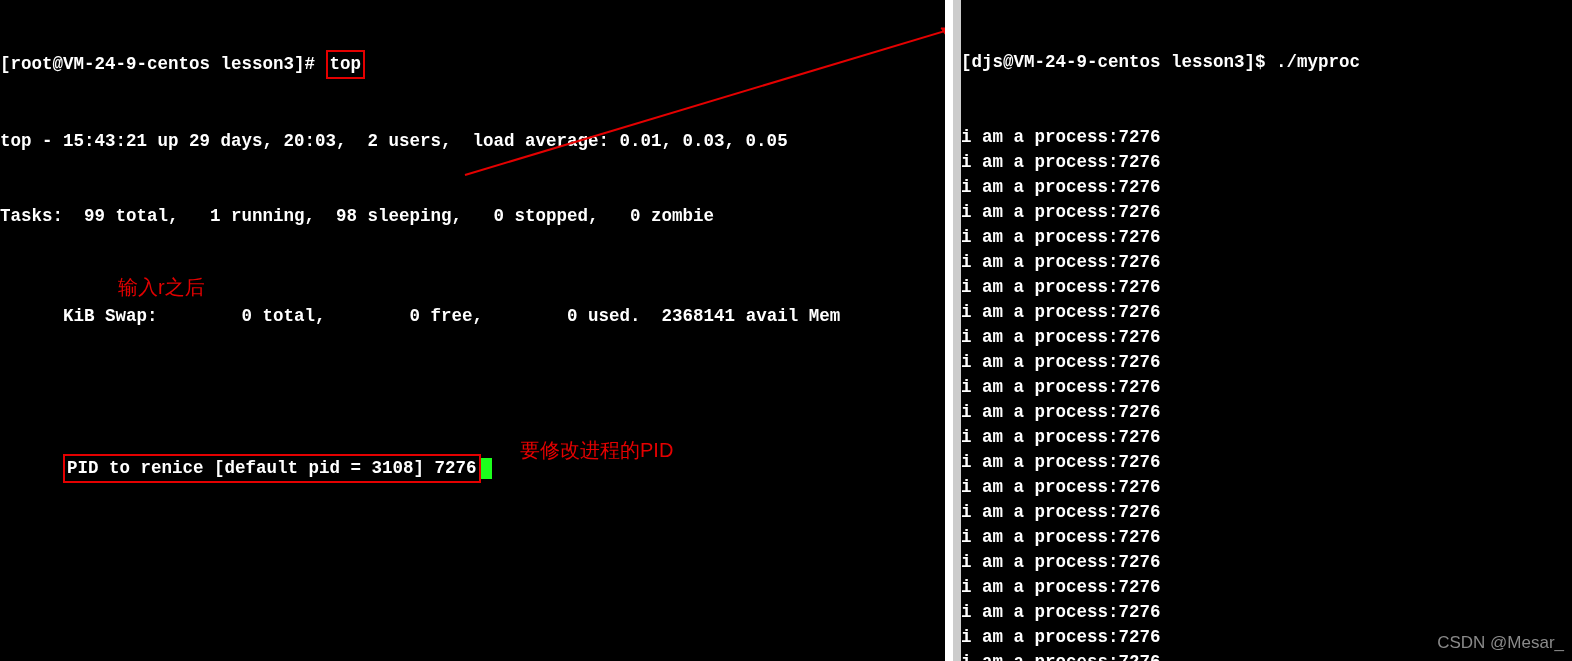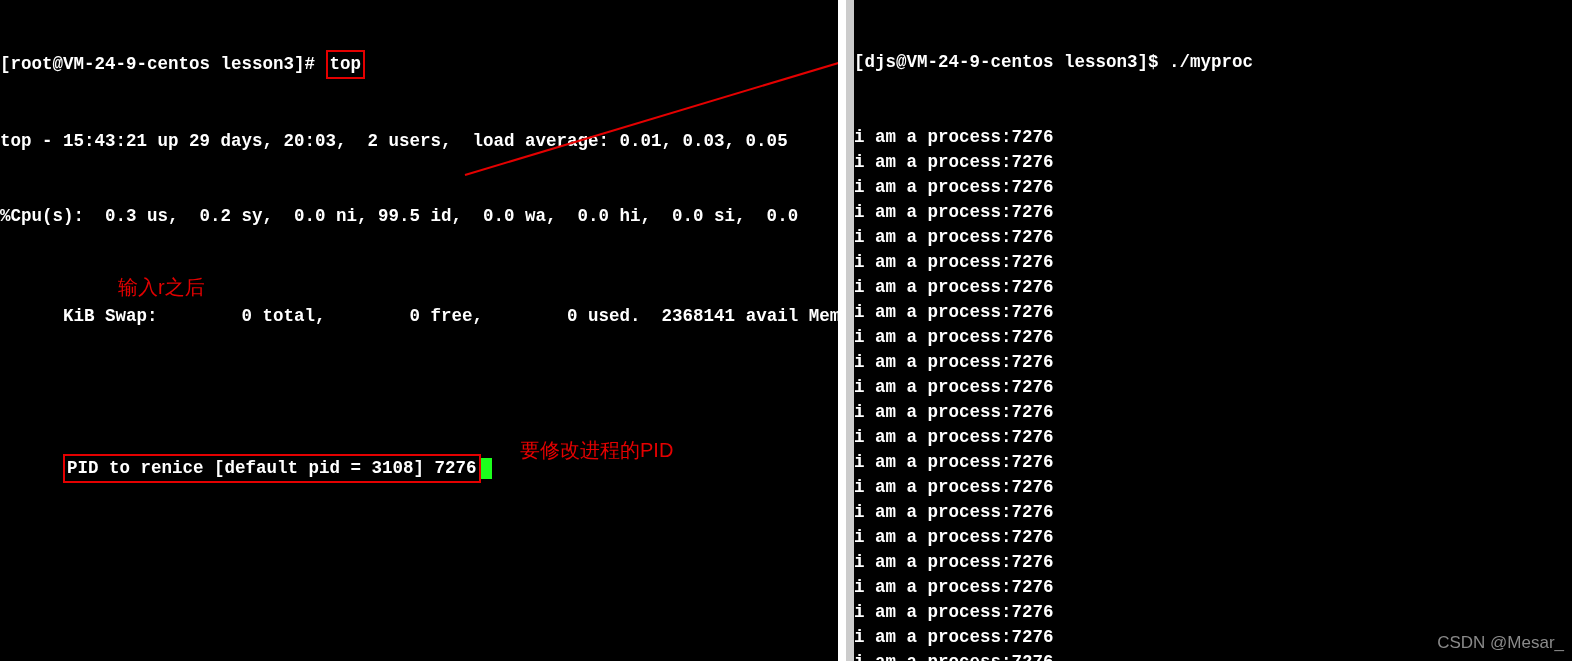--- a/index.html
+++ b/index.html
@@ -1,35 +1,35 @@
 <!DOCTYPE html>
 <html><head>
 <meta charset="utf-8">
 <style>
   html,body{margin:0;padding:0;background:#000;color:#fff;font-family:Consolas,'Courier New',monospace;font-size:17.5px;line-height:25px;font-weight:bold}
   .wrap{display:flex;width:1572px;height:661px;position:relative}
   .pane{background:#000;white-space:pre;position:relative}
-  .left{width:838px;overflow:hidden}
+  .left{width:945px;overflow:hidden}
   .divider{width:8px;background:#fff;border-right:8px solid #ccc;box-sizing:content-box}
   .right{flex:1;padding-left:0}
   .hdrbar{background:#000;color:#fff;display:inline-block}
   .box{border:2px solid #e40000;display:inline-block;padding:0 2px}
   .cursor{display:inline-block;width:11px;height:21px;background:#1cff1c;vertical-align:middle}
   .ann{color:#e40000;font-family:Arial,sans-serif;font-size:20px;font-weight:normal;position:absolute}
   .arrow{position:absolute;stroke:#e40000;fill:#e40000}
   .watermark{position:absolute;right:8px;bottom:6px;color:#8a8a8a;font-family:Arial,sans-serif;font-size:17px;font-weight:normal}
 </style>
 </head>
 <body>
 
 <div class="wrap">
   <div class="pane left">
     <div><span>[root@VM-24-9-centos lesson3]# </span><span class="box">top</span></div>
     <div>top - 15:43:21 up 29 days, 20:03,  2 users,  load average: 0.01, 0.03, 0.05</div>
-    <div>%Cpu(s):  0.3 us,  0.2 sy,  0.0 ni, 99.5 id,  0.0 wa,  0.0 hi,  0.0 si,  0.0</div>
+    <div>Tasks:  99 total,   1 running,  98 sleeping,   0 stopped,   0 zombie</div>
     <div style="position:relative">
       <span>KiB Swap:        0 total,        0 free,        0 used.  2368141 avail Mem</span>
       <span class="ann" style="left:118px;top:-4px">输入r之后</span>
     </div>
     <div style="position:relative">
       <span class="box"><span class="hdrbar">PID to renice [default pid = 3108] </span><span>7276</span></span><span class="cursor"></span>
       <span class="ann" style="left:520px;top:9px">要修改进程的PID</span>
     </div>
     
     

